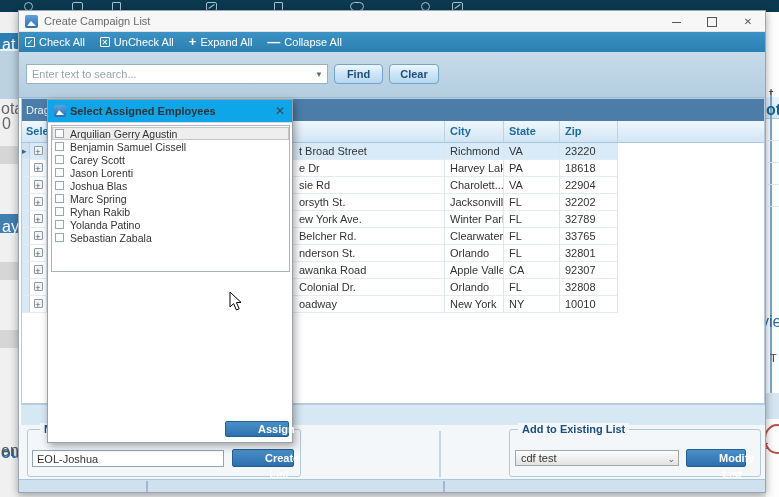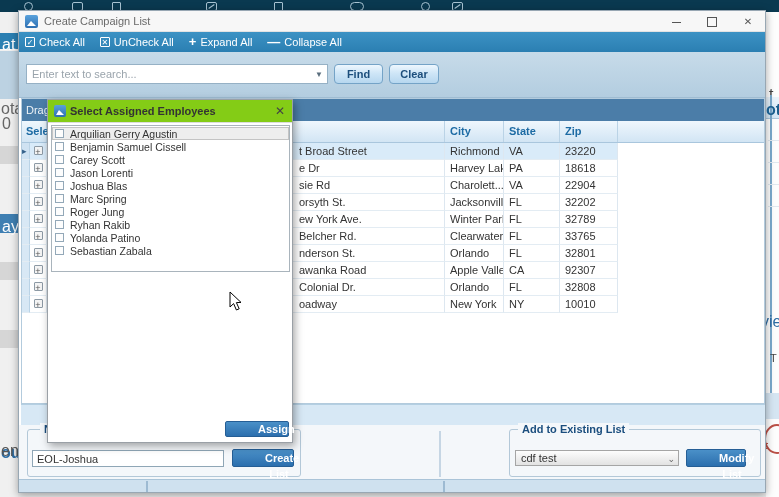--- a/index.html
+++ b/index.html
@@ -86,21 +86,21 @@
   .btn-primary { position:absolute; background:linear-gradient(#4a90c8,#2c6fae); border:1px solid #255e95; border-radius:2px; color:#fff; font-weight:bold; font-size:11px; text-align:center; cursor:default;padding-left:32px; }
   .combobox { position:absolute; height:16px; background:linear-gradient(#fdfdfd,#e2e2e2); border:1px solid #a5a5a5; line-height:14px; padding-left:5px; color:#333; }
   .cb-arrow { position:absolute; right:3px; top:1px; font-size:9px; color:#666; }
   .panel-divider { position:absolute; width:2px; background:#c6d6e4; }
 
   .statusstrip { position:absolute; left:0; top:468px; width:100%; height:13px; background:#cfe1ef; border-top:1px solid #aac4d8; }
   .ss-tick { position:absolute; top:1px; width:2px; height:11px; background:#9dbad2; }
 
   
   .dialog { position:absolute; left:47px; top:99px; width:246px; height:344px; background:#fff; border:1px solid #9aa0a6; box-shadow:2px 3px 8px rgba(0,0,0,.35); }
-  .dlg-titlebar { position:absolute; left:0; top:0; width:100%; height:23px; background:#84cc16; border-bottom:1px solid #dcdcdc; }
+  .dlg-titlebar { position:absolute; left:0; top:0; width:100%; height:23px; background:#0ea5e9; border-bottom:1px solid #dcdcdc; }
   .dlg-icon { position:absolute; left:6px; top:5px; width:12px; height:12px; border-radius:2px; background:linear-gradient(#5aa2dc,#2d6fb2); }
   .dlg-icon::after { content:""; position:absolute; left:2px; top:5px; width:0; height:0; border-left:3px solid transparent; border-right:5px solid transparent; border-bottom:5px solid #fff; }
   .dlg-title { position:absolute; left:22px; top:5px; font-weight:bold; color:#333; }
   .dlg-close { position:absolute; right:7px; top:4px; font-size:12px; color:#444; cursor:default; }
   .emp-list { position:absolute; left:3px; top:25px; width:239px; height:147px; border:1px solid #a9b4bc; background:#fff; padding-top:1px; overflow:hidden; }
   .emp-row { display:flex; align-items:center; height:13px; padding-left:2px; border:1px solid transparent; }
   .emp-row.selected { background:#eeeeee; border:1px solid #c4c4c4; }
   .emp-check { width:9px; height:9px; border:1px solid #93a8b8; background:#fdfdfd; margin-right:6px; flex:none; }
   .emp-name { font-size:10.5px; line-height:12px; color:#333; white-space:nowrap; }
   .assign-btn { position:absolute; right:3px; bottom:5px; width:64px; height:16px; line-height:14px; }
@@ -363,24 +363,20 @@
         <div class="emp-row">
           <span class="emp-check"></span>
           <span class="emp-name">Joshua Blas</span>
         </div>
 
         <div class="emp-row">
           <span class="emp-check"></span>
           <span class="emp-name">Marc Spring</span>
         </div>
 
-        <div class="emp-row">
-          <span class="emp-check"></span>
-          <span class="emp-name">Roger Jung</span>
-        </div>
 
 
         <div class="emp-row">
           <span class="emp-check"></span>
           <span class="emp-name">Ryhan Rakib</span>
         </div>
 
         <div class="emp-row">
           <span class="emp-check"></span>
           <span class="emp-name">Yolanda Patino</span>

